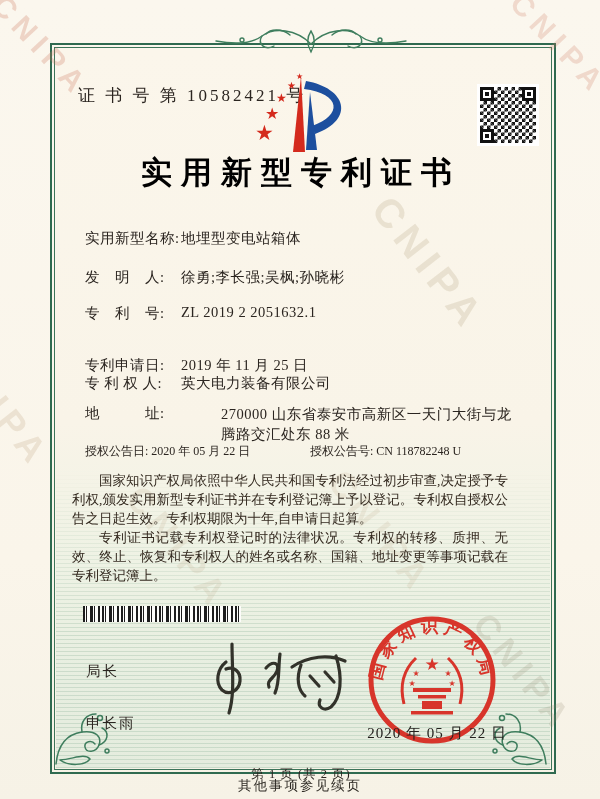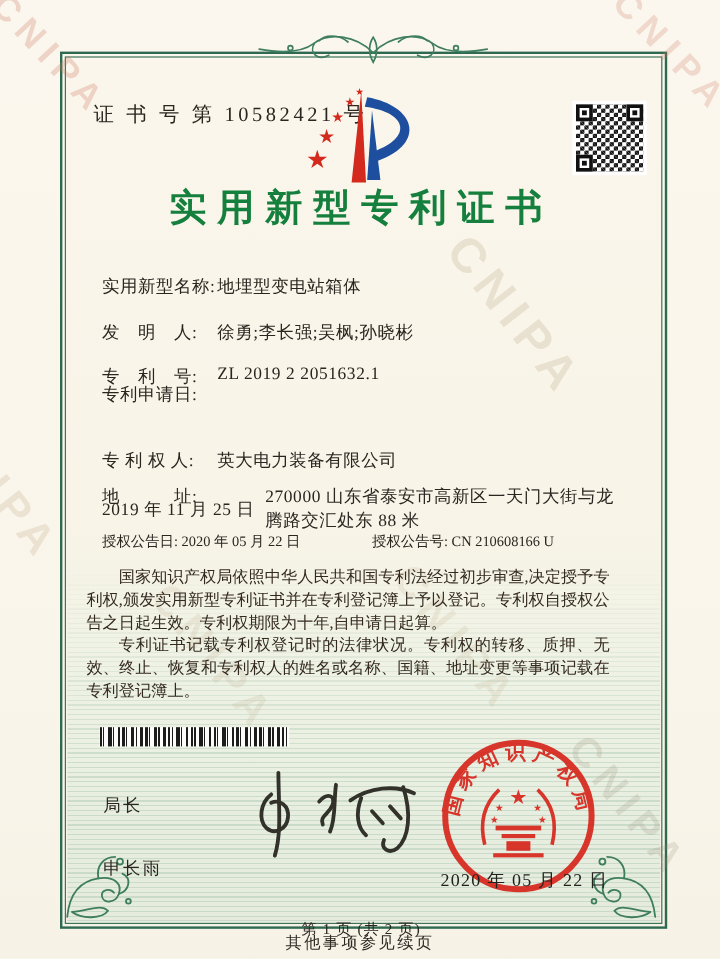--- a/index.html
+++ b/index.html
@@ -49,27 +49,27 @@
       padding:3px;box-sizing:border-box;z-index:3;}
   .qr-pat{position:relative;width:100%;height:100%;
       background:
         linear-gradient(45deg,#141414 25%,transparent 25% 75%,#141414 75%) 0 0/7px 7px,
         linear-gradient(45deg,#141414 25%,#fff 25% 75%,#141414 75%) 3.5px 3.5px/7px 7px;}
   .finder{position:absolute;width:14px;height:14px;border:3px solid #111;background:#fff;box-sizing:border-box;}
   .finder::after{content:"";position:absolute;inset:2px;background:#111;}
   .f-tl{left:0;top:0;} .f-tr{right:0;top:0;} .f-bl{left:0;bottom:0;}
 
   .title{position:absolute;left:50px;width:502px;top:152px;text-align:center;
-     font-size:31px;font-weight:bold;letter-spacing:9px;color:#15803d;z-index:3;}
+     font-size:31px;font-weight:bold;letter-spacing:9px;color:#000000;z-index:3;}
 
   
   .field{position:absolute;left:85px;width:440px;display:flex;font-size:14.5px;z-index:3;}
   .field .lab{flex:0 0 96px;letter-spacing:0.5px;}
   .field .val{flex:1;letter-spacing:0.5px;}
-  .f1{top:229px;} .f2{top:268px;} .f3{top:304px;} .f4{top:319px;flex-direction:column;} .f5{top:374px;}
+  .f1{top:229px;} .f2{top:268px;} .f3{top:304px;} .f4{top:356px;} .f5{top:374px;}
   .f6{top:404px;} .f6 .val{width:372px;line-height:20px;margin-left:40px;}
   .grant{position:absolute;left:85px;top:443px;width:440px;font-size:12px;z-index:3;display:flex;}
   .grant .g-left{flex:0 0 225px;}
   .grant .g-right{flex:1;}
 
   
   .paras{position:absolute;left:72px;top:471px;width:436px;z-index:3;
      font-size:13.5px;line-height:19px;text-align:justify;color:#33291f;}
   .paras p{margin:0;text-indent:2em;}
 
@@ -196,21 +196,21 @@
     <span class="lab">地　　　址:</span>
     <span class="val">270000 山东省泰安市高新区一天门大街与龙腾路交汇处东 88 米</span>
   </div>
   <div class="grant">
     <span class="g-left">
       <span>授权公告日:</span>
       <span>2020 年 05 月 22 日</span>
     </span>
     <span class="g-right">
       <span>授权公告号:</span>
-      <span>CN 210608166 U</span>
+      <span>CN 118782248 U</span>
     </span>
   </div>
 
   <div class="paras">
     <p>国家知识产权局依照中华人民共和国专利法经过初步审查,决定授予专利权,颁发实用新型专利证书并在专利登记簿上予以登记。专利权自授权公告之日起生效。专利权期限为十年,自申请日起算。</p>
     <p>专利证书记载专利权登记时的法律状况。专利权的转移、质押、无效、终止、恢复和专利权人的姓名或名称、国籍、地址变更等事项记载在专利登记簿上。</p>
   </div>
 
   <div class="barcode"></div>
 

